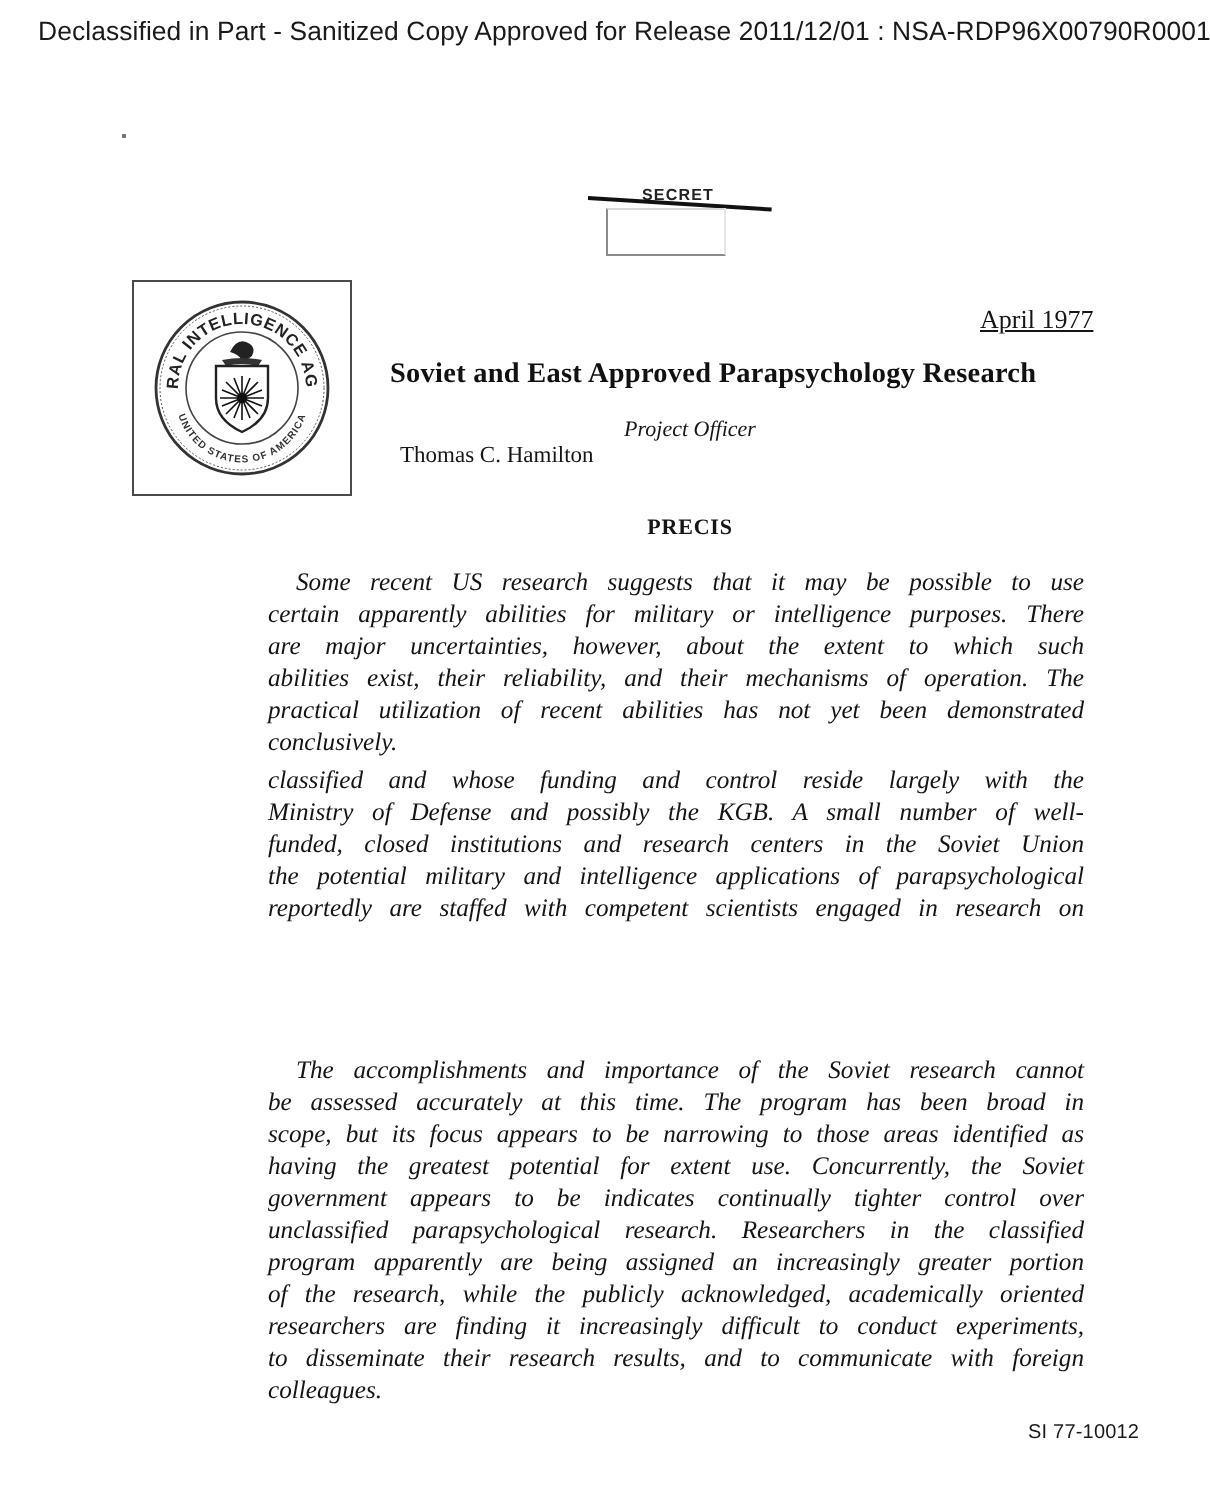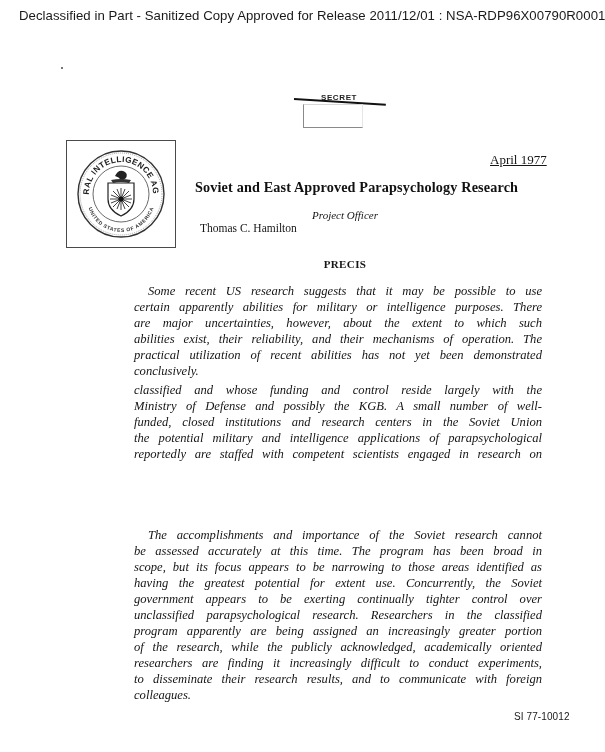--- a/index.html
+++ b/index.html
@@ -244,21 +244,21 @@
   <span class="body-line">funded, closed institutions and research centers in the Soviet Union</span>
   <span class="body-line">the potential military and intelligence applications of parapsychological</span>
   <span class="body-line">reportedly are staffed with competent scientists engaged in research on</span>
 </div>
 
 <div class="body-text para-3">
   <span class="body-line indent">The accomplishments and importance of the Soviet research cannot</span>
   <span class="body-line">be assessed accurately at this time. The program has been broad in</span>
   <span class="body-line">scope, but its focus appears to be narrowing to those areas identified as</span>
   <span class="body-line">having the greatest potential for extent use. Concurrently, the Soviet</span>
-  <span class="body-line">government appears to be exerting continually tighter control over</span>
+  <span class="body-line">government appears to be indicates continually tighter control over</span>
   <span class="body-line">unclassified parapsychological research. Researchers in the classified</span>
   <span class="body-line">program apparently are being assigned an increasingly greater portion</span>
   <span class="body-line">of the research, while the publicly acknowledged, academically oriented</span>
   <span class="body-line">researchers are finding it increasingly difficult to conduct experiments,</span>
   <span class="body-line">to disseminate their research results, and to communicate with foreign</span>
   <span class="body-line last">colleagues.</span>
 </div>
 
 <div class="doc-number">SI 77-10012</div>
 

